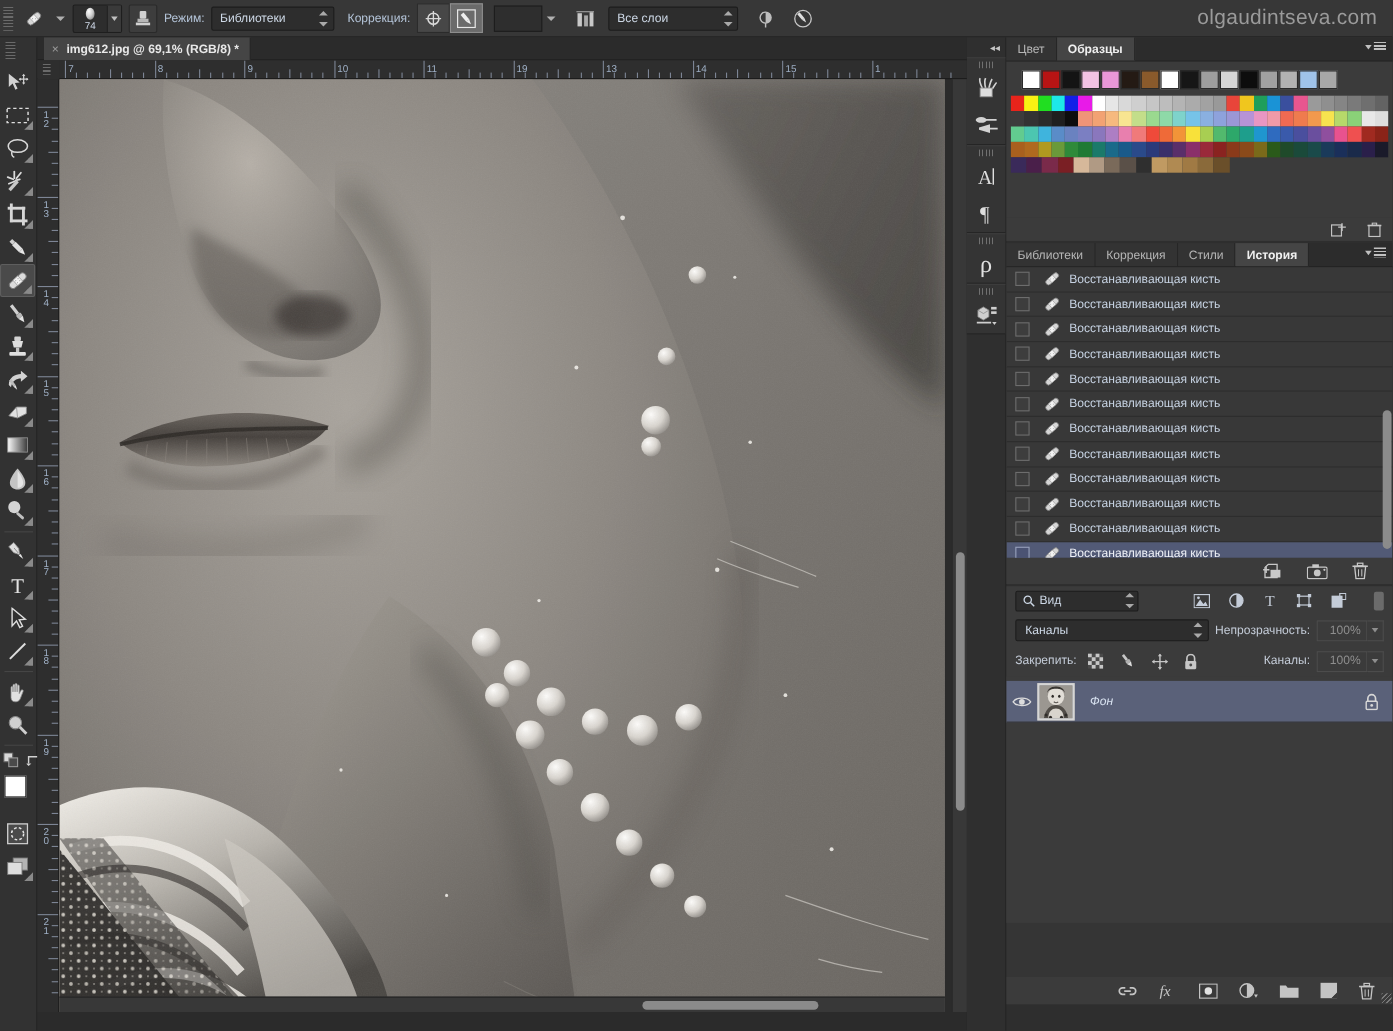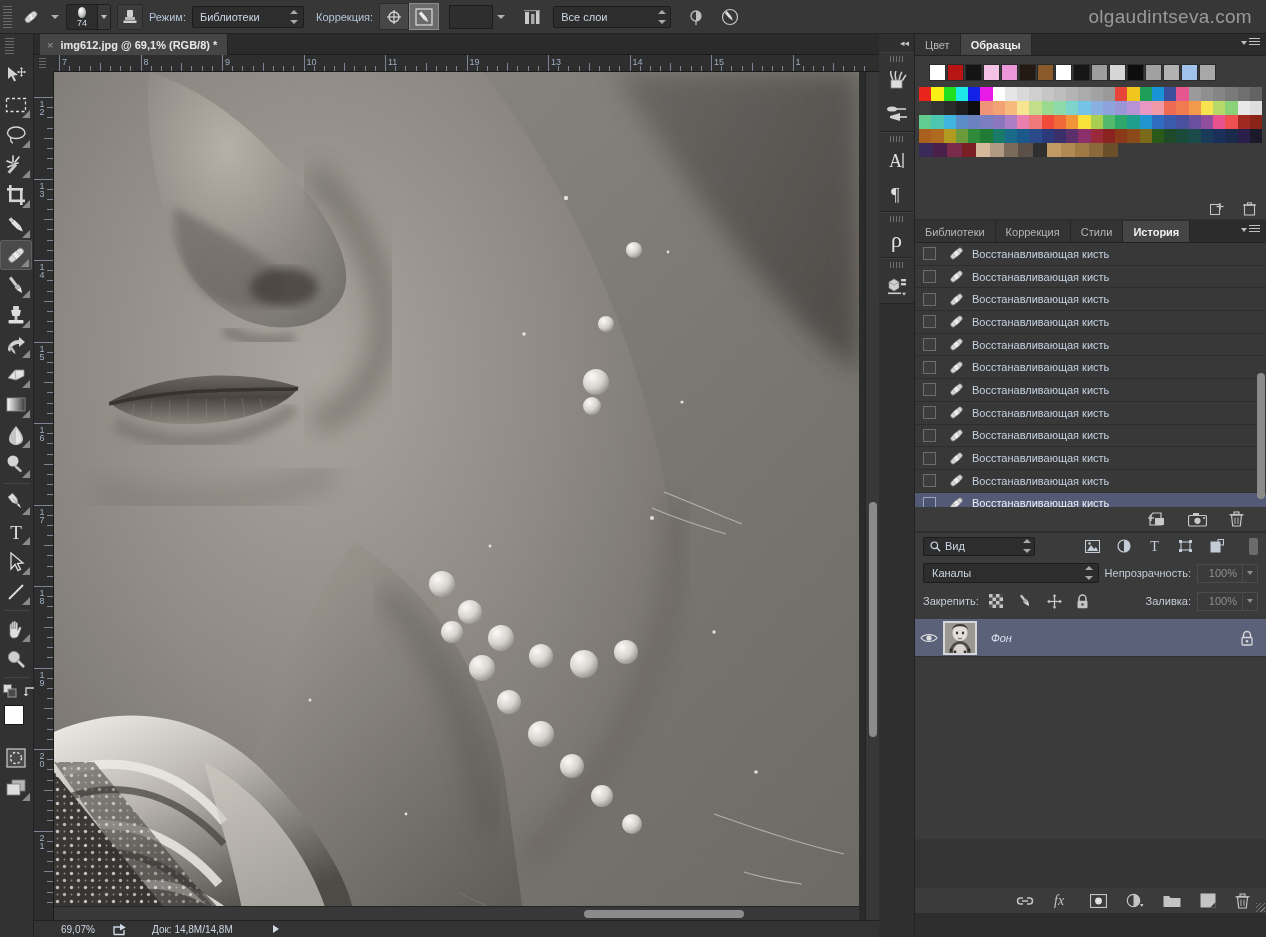--- a/index.html
+++ b/index.html
@@ -1033,32 +1033,20 @@
       </svg>
     </div>
 
     <div id="scroll-v">
       <div class="thumb"></div>
     </div>
     <div id="scroll-h">
       <div class="thumb"></div>
     </div>
 
-    <div id="statusbar">
-      <span class="zoom">69,07%</span>
-      <span>
-        <svg width="14" height="13" viewBox="0 0 14 13">
-          <path d="M1 11.5 L1 4 L7 4" fill="none" stroke="#cfd8e4" stroke-width="1.4"></path>
-          <path d="M1 11.5 L11 11.5 L11 7" fill="none" stroke="#cfd8e4" stroke-width="1.4"></path>
-          <polygon points="7,0.8 12.8,4.4 7,7.5" fill="#cfd8e4"></polygon>
-        </svg>
-      </span>
-      <span class="docinfo">Док: 14,8M/14,8M</span>
-      <span class="arr"></span>
-    </div>
   </div>
 
   <div id="icon-dock">
     <div id="dock-collapse">◂◂</div>
 
     <div class="dock-group">
       <div class="dock-grip"></div>
       <div class="dock-ic">
         <svg width="22" height="22" viewBox="0 0 22 22">
           <g stroke="#d2d2d2" stroke-width="1.5" fill="none">
@@ -1634,21 +1622,21 @@
               </svg>
             </span>
             <span>
               <svg width="13" height="15" viewBox="0 0 13 15">
                 <path d="M3 7 L3 4.5 A3.5 3.5 0 0 1 10 4.5 L10 7" fill="none" stroke="#c6c6c6" stroke-width="1.5"></path>
                 <rect x="1.5" y="6.8" width="10" height="7.5" rx="1" fill="#c6c6c6"></rect>
                 <circle cx="6.5" cy="10.5" r="1.3" fill="#4a4a4a"></circle>
               </svg>
             </span>
           </div>
-          <span style="margin-left:auto;color:#c4ccd8;">Заливка:</span>
+          <span style="margin-left:auto;color:#c4ccd8;">Каналы:</span>
           <div style="display:flex;">
             <div class="num-field">100%</div>
             <div class="num-arrow">
               <span style="width:0;height:0;border-left:3px solid transparent;border-right:3px solid transparent;border-top:4px solid #8e8e8e;"></span>
             </div>
           </div>
         </div>
 
         <div id="layers-list">
           <div class="layer-row">

